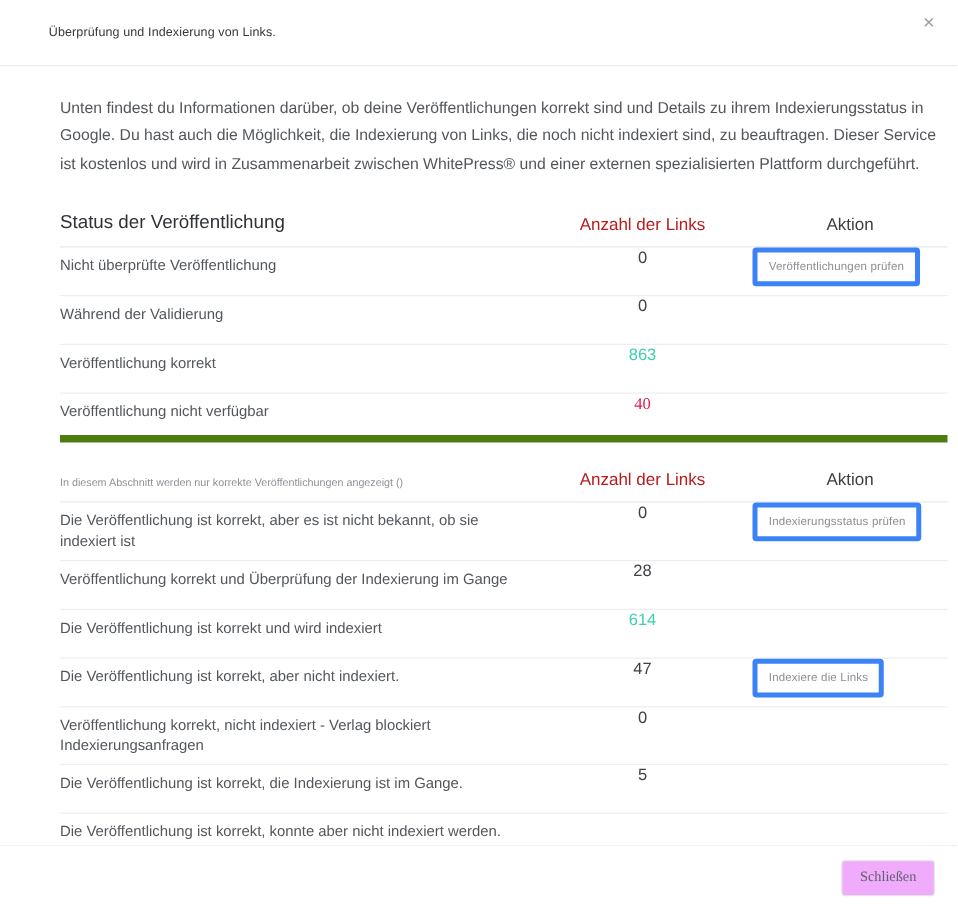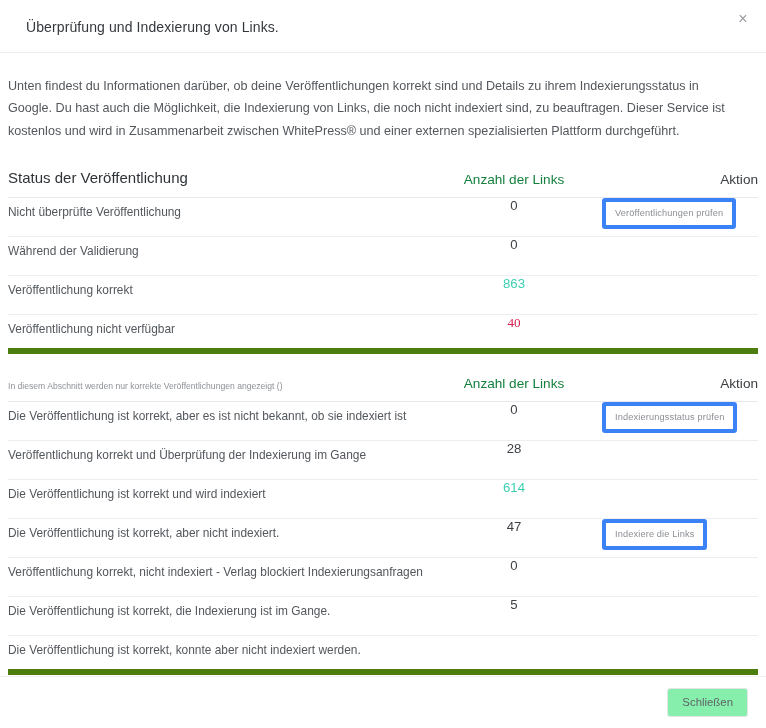--- a/index.html
+++ b/index.html
@@ -30,26 +30,26 @@
   .modal-header {
     position: relative;
     height: 53px;
     flex: 0 0 53px;
     border-bottom: 1px solid #ececee;
     padding: 0 22px;
     display: flex;
     align-items: center;
   }
   .modal-title {
-    font-size: 14px;
+    font-size: 10px;
     font-weight: 400;
     color: #34383d;
     letter-spacing: 0.1px;
     line-height: 1.2;
-    margin: 4px;
+    margin: 17px;
     padding-top: 2px;
   }
   .close-icon {
     position: absolute;
     top: 6px;
     right: 10px;
     width: 26px;
     height: 26px;
     display: flex;
     align-items: center;
@@ -62,20 +62,21 @@
     border: none;
     padding: 0;
     font-family: "Liberation Sans", sans-serif;
   }
 
   
   .modal-body {
     flex: 1 1 auto;
     padding: 0 8px;
     overflow: hidden;
+    margin-left: 40px;
   }
 
   .intro {
     font-size: 12.6px;
     line-height: 1.78;
     color: #53575c;
     margin: 22px 0 0 0;
     max-width: 724px;
   }
 
@@ -100,27 +101,27 @@
   .section-sub {
     font-size: 8.6px;
     color: #8e9196;
     margin: 3px 0 0 0;
     line-height: 1.3;
   }
   .col-count {
     flex: 0 0 160px;
     text-align: center;
     font-size: 13.6px;
-    color: #15803d;
+    color: #b91c1c;
     font-weight: 400;
     line-height: 1.2;
   }
   .col-action {
     flex: 0 0 164px;
-    text-align: right;
+    text-align: center;
     font-size: 13.6px;
     color: #3c4043;
     font-weight: 400;
     line-height: 1.2;
     padding-left: 8px;
   }
 
   
   .row {
     display: flex;
@@ -170,26 +171,26 @@
   
   .modal-footer {
     flex: 0 0 52px;
     border-top: 1px solid #f1f1f3;
     display: flex;
     align-items: center;
     justify-content: flex-end;
     padding: 0 18px;
   }
   .close-btn {
-    background: #86efac;
+    background: #f0abfc;
     border: 1px solid #e4e5e8;
     border-radius: 3px;
     color: #5f6368;
     font-size: 11.4px;
-    font-family: Liberation Sans, sans-serif;
+    font-family: Liberation Serif, serif;
     padding: 8px 14px;
     line-height: 1;
     cursor: pointer;
   }
 </style>
 </head>
 <body>
 
 <div class="modal">
 

